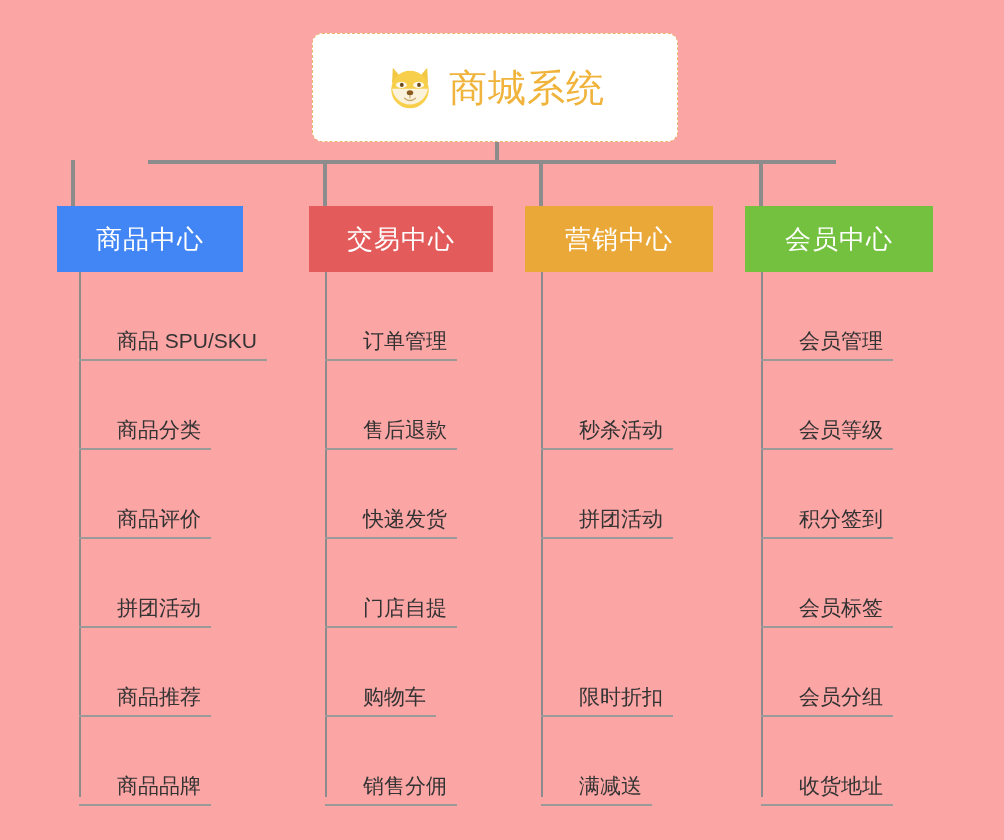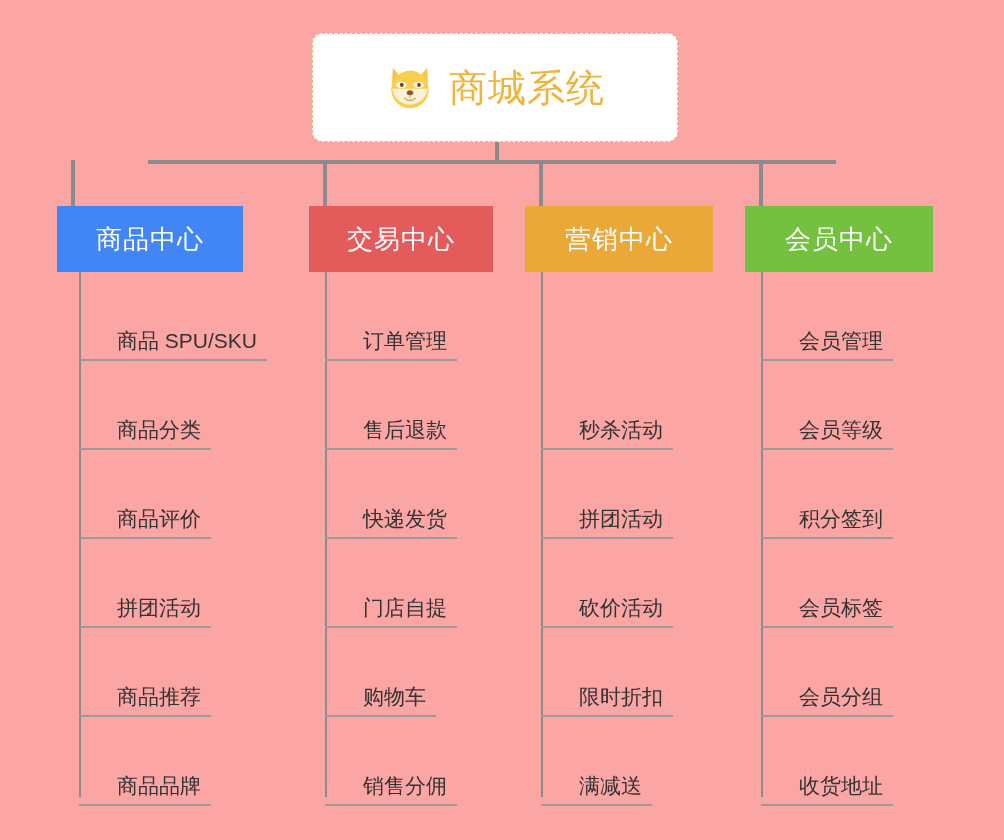--- a/index.html
+++ b/index.html
@@ -218,24 +218,20 @@
       <div class="leaf-col" style="left: 541px; width: 238px; height: 534px;">
         <div class="trunk" style="height: 525px;"></div>
         <div class="leaf-item" style="top: 89px; width: 238px;">
           <span class="leaf-label">秒杀活动</span>
           <div class="leaf-underline" style="width: 132px;"></div>
         </div>
         <div class="leaf-item" style="top: 178px; width: 238px; text-decoration: underline;">
           <span class="leaf-label">拼团活动</span>
           <div class="leaf-underline" style="width: 132px;"></div>
         </div>
-        <div class="leaf-item" style="top: 267px; width: 238px;">
-          <span class="leaf-label">砍价活动</span>
-          <div class="leaf-underline" style="width: 132px;"></div>
-        </div>
         <div class="leaf-item" style="top: 356px; width: 238px;">
           <span class="leaf-label">限时折扣</span>
           <div class="leaf-underline" style="width: 132px;"></div>
         </div>
         <div class="leaf-item" style="top: 445px; width: 238px;">
           <span class="leaf-label">满减送</span>
           <div class="leaf-underline" style="width: 111px;"></div>
         </div>
       </div>
       <div class="conn conn-drop" style="left: 759px;"></div>

